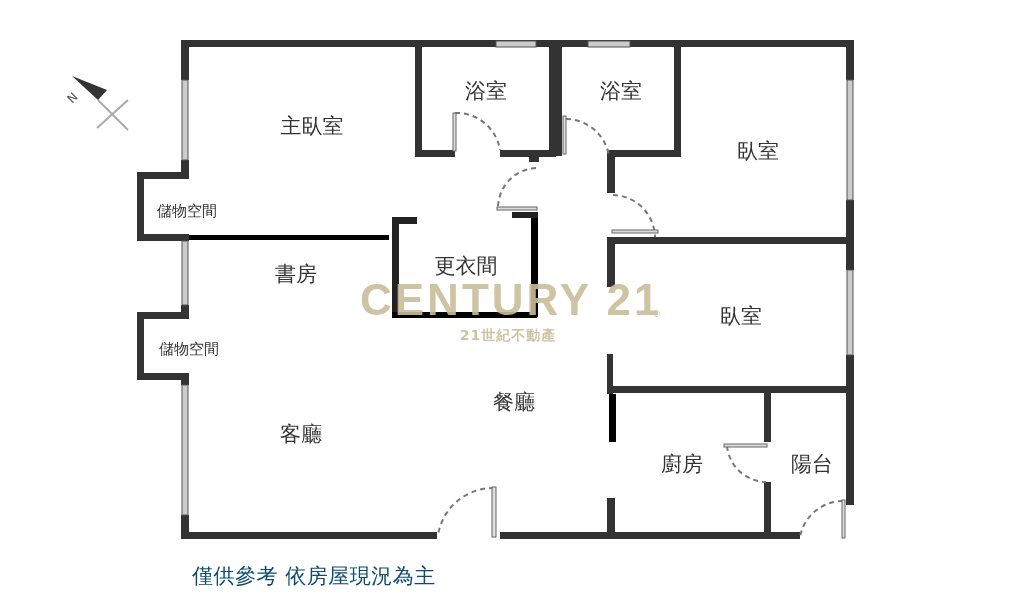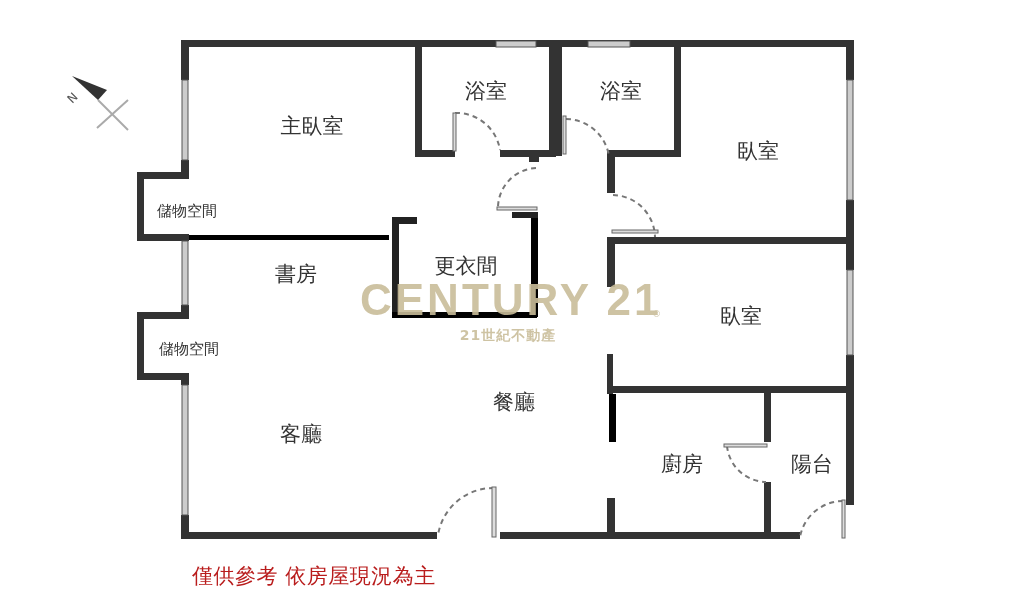--- a/index.html
+++ b/index.html
@@ -2,21 +2,21 @@
 <html><head>
 <meta charset="utf-8">
 <style>
   html, body { margin: 0; padding: 0; background: #ffffff; }
   body { width: 1024px; height: 610px; position: relative; overflow: hidden;
          font-family: "DejaVu Sans", "Liberation Sans", sans-serif; }
   #plan { position: absolute; left: 0; top: 0; }
   .room-label { font-family: "DejaVu Sans", sans-serif; fill: #333333; }
   .wm-main { font-family: "Liberation Sans", "DejaVu Sans", sans-serif; font-weight: bold; }
   .wm-sub { font-family: "DejaVu Sans", sans-serif; font-weight: bold; }
-  .disclaimer { position: absolute; left: 192px; top: 562px; font-size: 21px; color: #b91c1c;
+  .disclaimer { position: absolute; left: 192px; top: 562px; font-size: 21px; color: #0c4a6e;
                 font-family: "DejaVu Sans", sans-serif; letter-spacing: 0.5px; }
 </style>
 </head>
 <body>
 
 <svg id="plan" width="1024" height="610" viewBox="0 0 1024 610">
 
   <g>
     <line x1="97" y1="128" x2="128" y2="100" stroke="#aaaaaa" stroke-width="2"></line>
     <line x1="98" y1="100" x2="128" y2="130" stroke="#aaaaaa" stroke-width="2"></line>

